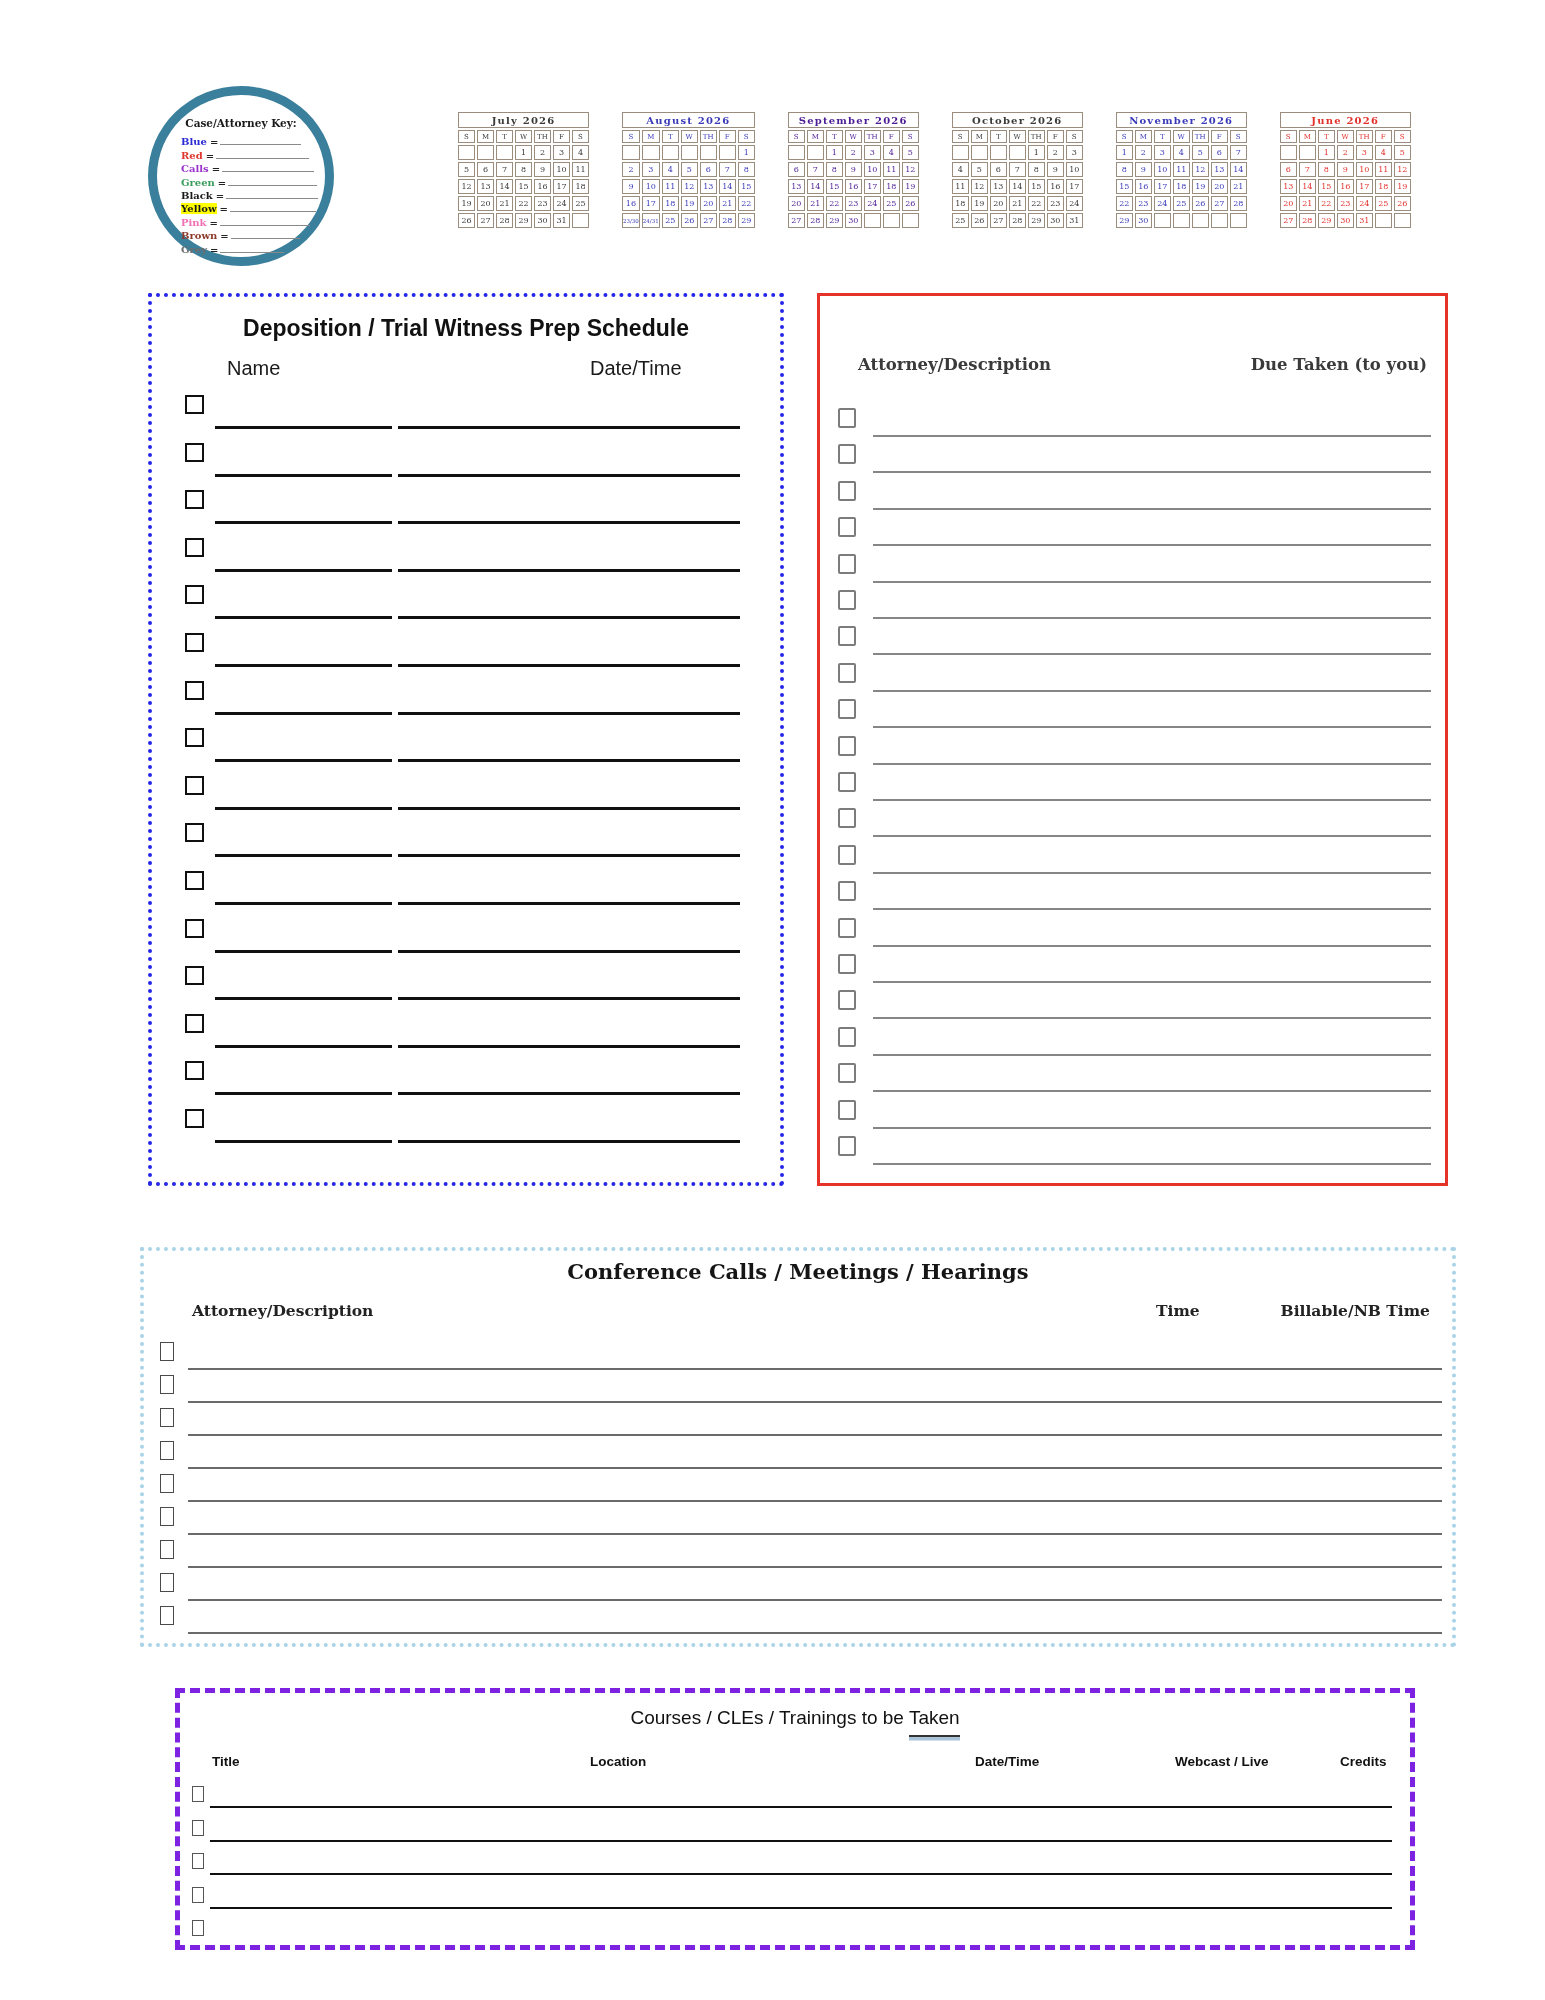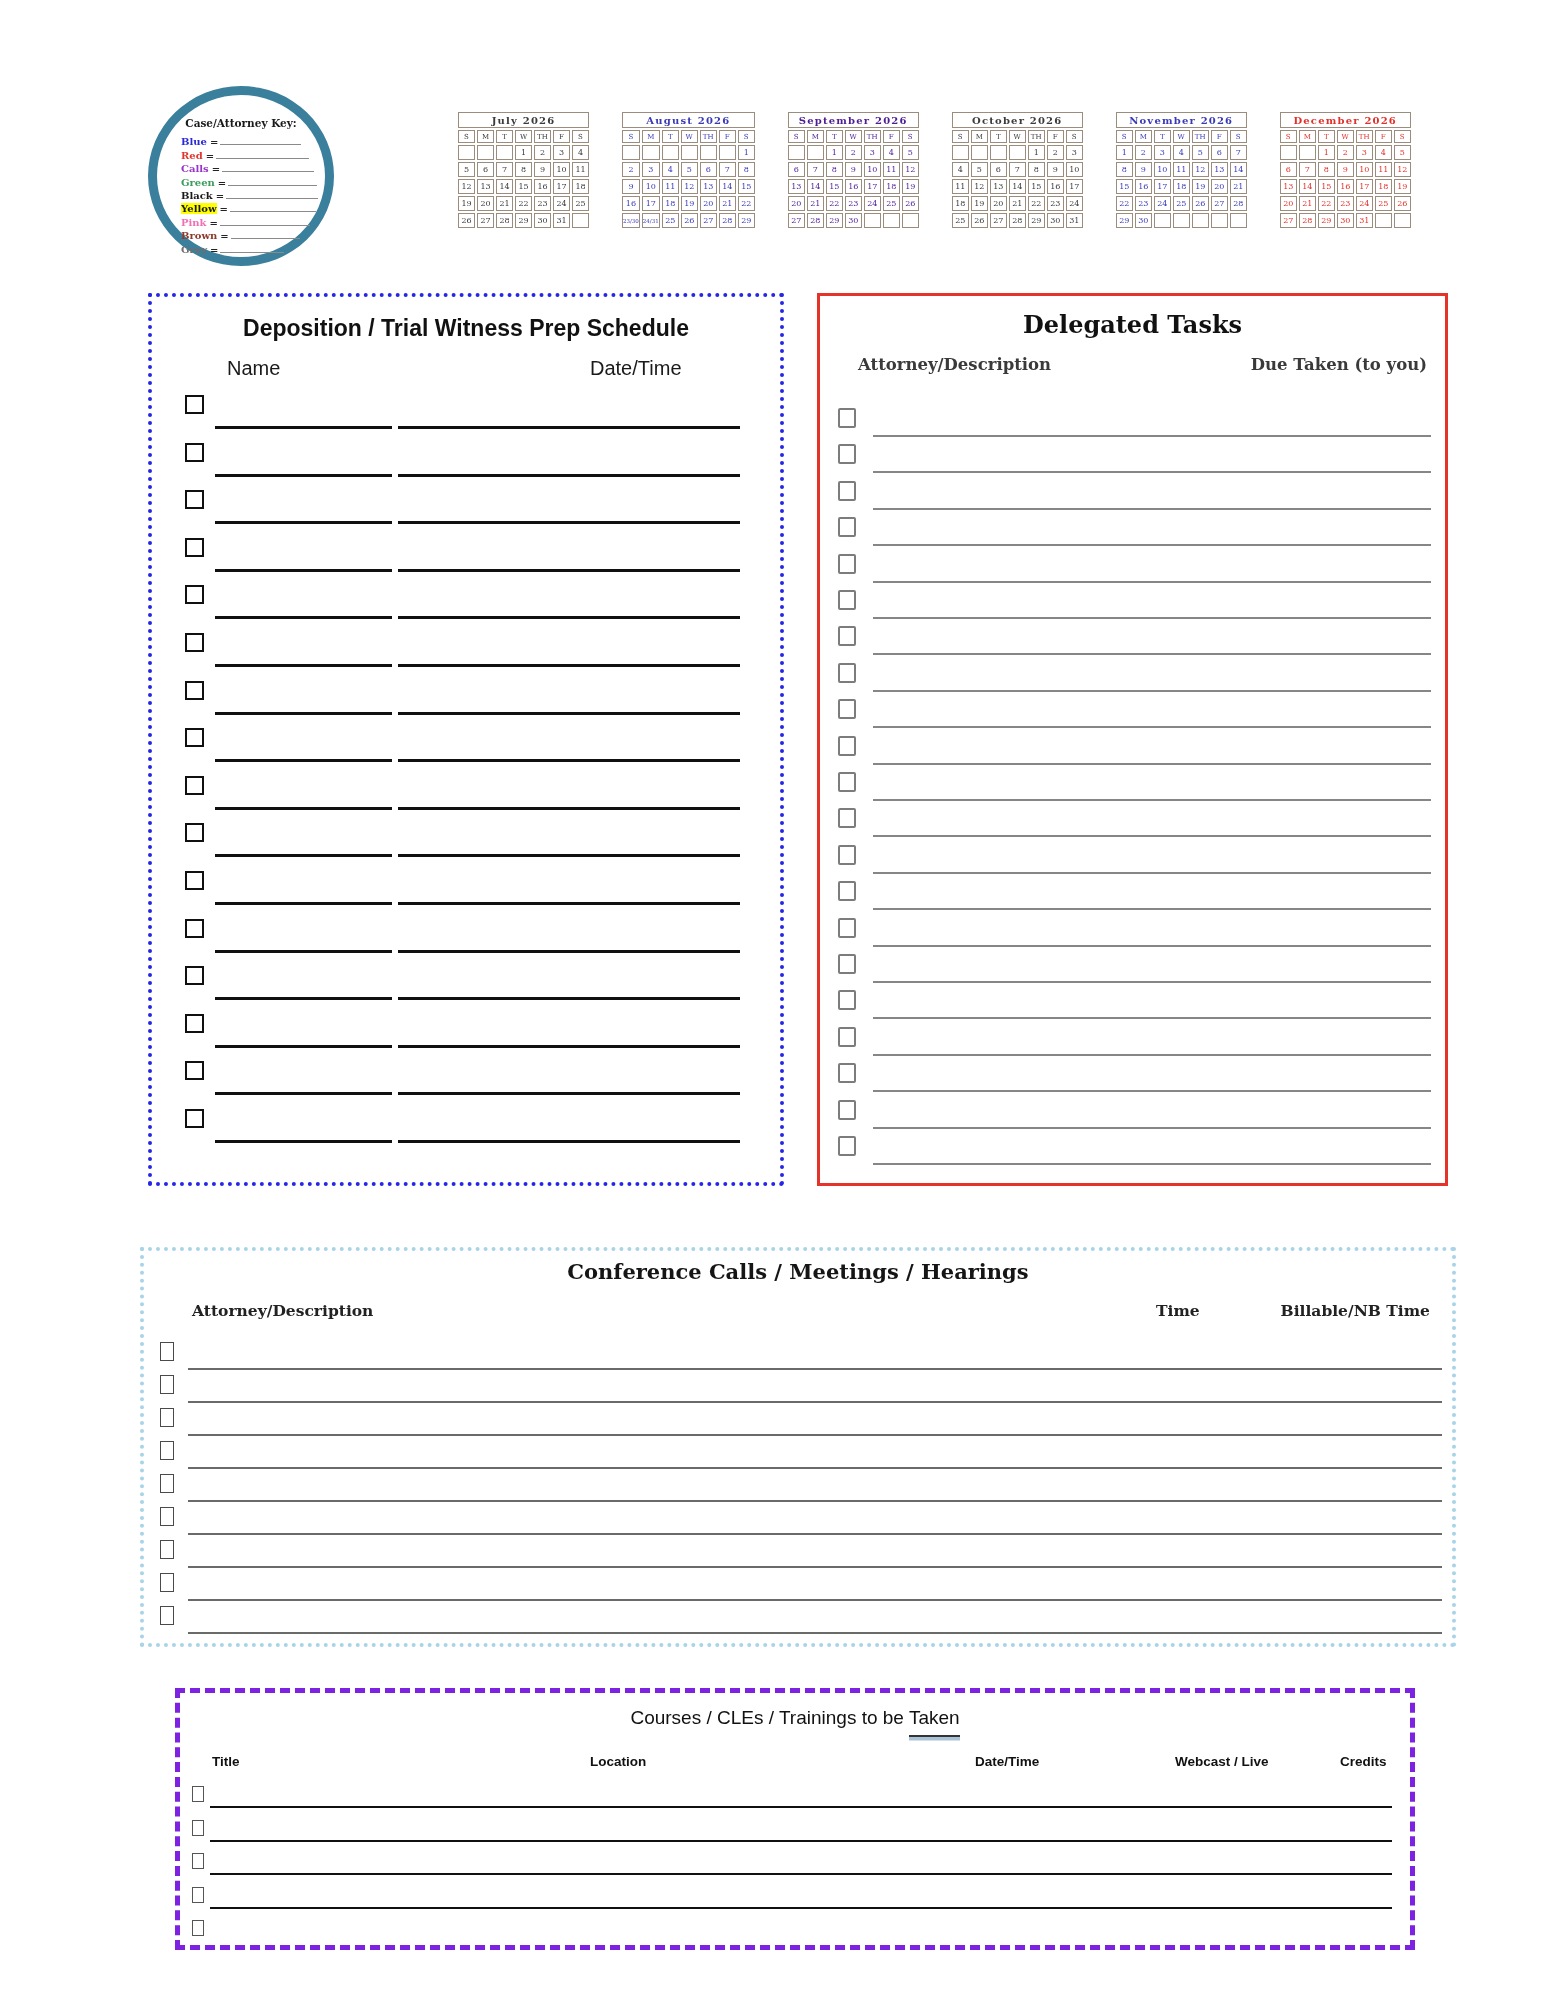--- a/index.html
+++ b/index.html
@@ -438,21 +438,21 @@
             <td class="dn"></td>
             <td class="dn"></td>
             <td class="dn"></td>
             <td class="dn"></td>
           </tr>
         </tbody>
       </table>
       <table class="cal" style="color: rgb(226, 49, 42);">
         <tbody>
           <tr>
-            <td class="ttl" colspan="7">December 2026</td>
+            <td class="ttl" colspan="7">June 2026</td>
           </tr>
           <tr>
             <td class="dh">S</td>
             <td class="dh">M</td>
             <td class="dh">T</td>
             <td class="dh">W</td>
             <td class="dh">TH</td>
             <td class="dh">F</td>
             <td class="dh">S</td>
           </tr>
@@ -587,21 +587,20 @@
         </div>
         <div class="frow dep-row" style="top: 812px;">
           <span class="cbx"></span>
           <span class="ln ln1"></span>
           <span class="ln ln2"></span>
         </div>
       </div>
   </section>
 
   <section class="del-box">
-    <div class="del-title">Delegated Tasks</div>
     <div class="del-col c1">Attorney/Description</div>
     <div class="del-col c2">Due Taken (to you)</div>
     <div id="del-rows">
         <div class="frow del-row" style="top: 112px;">
           <span class="cbx"></span>
           <span class="ln "></span>
         </div>
         <div class="frow del-row" style="top: 148.4px;">
           <span class="cbx"></span>
           <span class="ln "></span>

